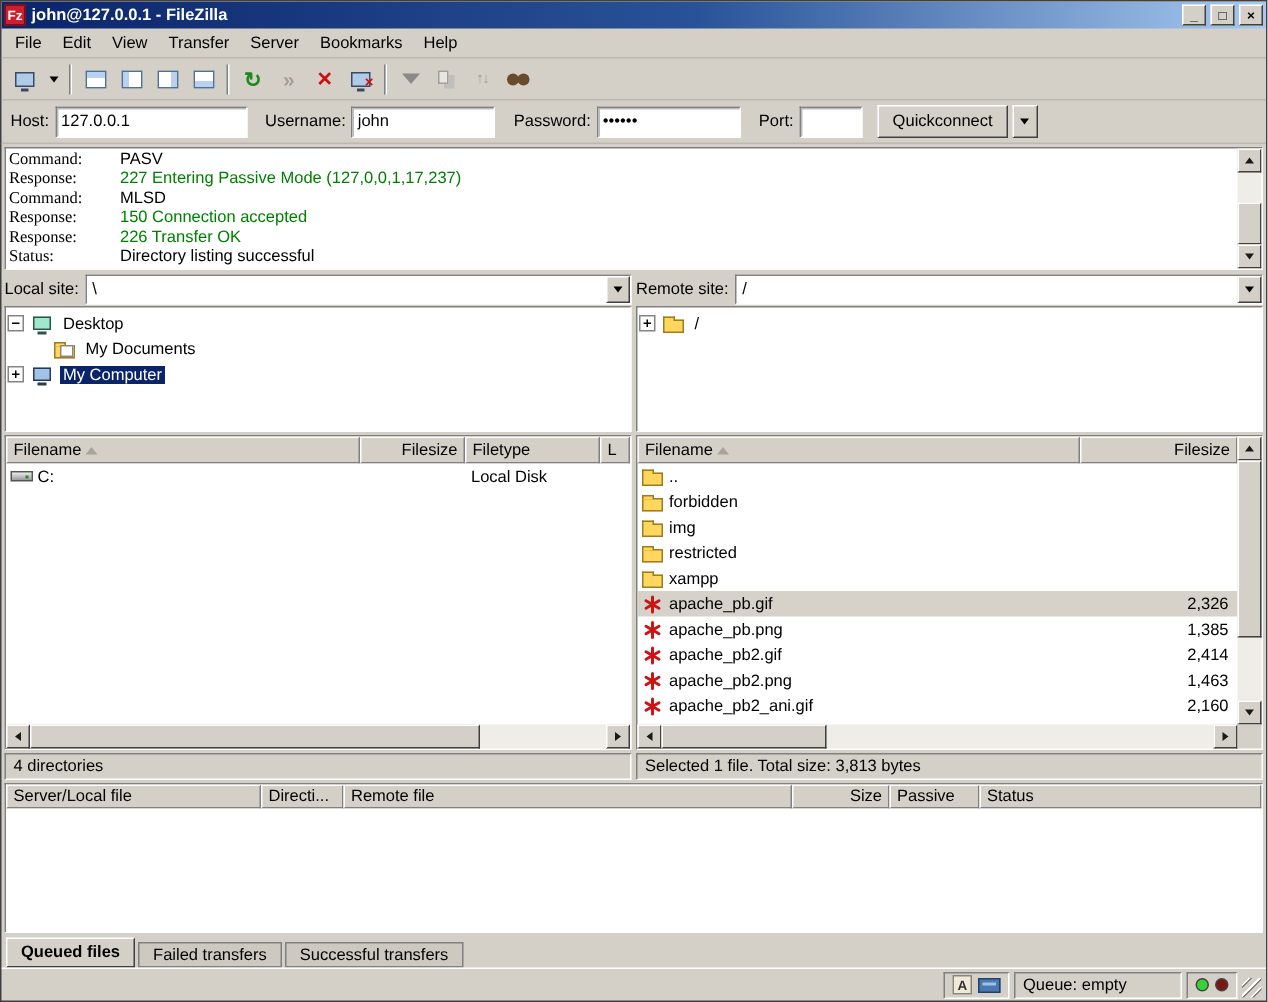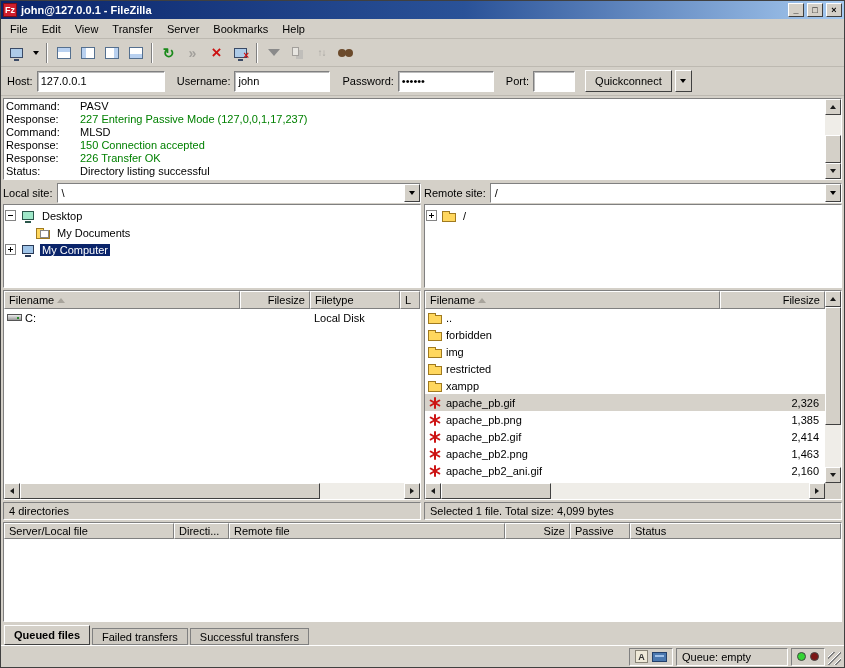--- a/index.html
+++ b/index.html
@@ -57,21 +57,21 @@
   .f-host { width:128px; } .f-user { width:96px; } .f-pass { width:96px; } .f-port { width:42px; }
   .btn { height:22px; background:#d4d0c8; border:1px solid; border-color:#fff #404040 #404040 #fff;
          padding:0 9px; font-size:11px; display:flex; align-items:center; }
   .qc-drop { width:17px; height:22px; padding:0; justify-content:center; margin-left:-1px; }
 
   
   .logpane { height:82px; flex:none; margin:2px; background:#fff; border:1px solid;
              border-color:#808080 #fff #fff #808080; display:flex; overflow:hidden; }
   .loglines { flex:1; padding:1px 2px; overflow:hidden; }
   .logline { display:flex; height:13px; line-height:13px; white-space:nowrap; }
-  .loglabel { width:74px; flex:none; }
+  .loglabel { width:74px; flex:none;font-family:Liberation Serif, serif; }
   .logtext.green { color:#008000; }
 
   
   .vscroll { width:16px; flex:none; background:#efede8; display:flex; flex-direction:column; }
   .hscroll { height:16px; flex:none; background:#efede8; display:flex; }
   .sbtn { width:16px; height:16px; flex:none; background:#d4d0c8; border:1px solid; border-color:#fff #404040 #404040 #fff;
           display:flex; align-items:center; justify-content:center; }
   .thumb { background:#d4d0c8; border:1px solid; border-color:#fff #404040 #404040 #fff; flex:none; }
   .t-up    { width:0; height:0; border-left:3px solid transparent; border-right:3px solid transparent; border-bottom:4px solid #1a1a1a; }
   .t-down  { width:0; height:0; border-left:3px solid transparent; border-right:3px solid transparent; border-top:4px solid #1a1a1a; }
@@ -536,33 +536,33 @@
             </span>
           <span class="thumb" style="width:110px"></span>
           <span class="track"></span>
           <span class="sbtn">
               <span class="t-right"></span>
             </span>
         </div>
         <div class="corner"></div>
       </div>
 
-      <div class="pane-status">Selected 1 file. Total size: 4,099 bytes</div>
+      <div class="pane-status">Selected 1 file. Total size: 3,813 bytes</div>
     </div>
   </div>
 
   <div class="queue">
     <div class="lheader">
       <span class="hcol" style="width:170px">
           <span>Server/Local file</span>
         </span>
       <span class="hcol" style="width:55px">
           <span>Directi...</span>
         </span>
-      <span class="hcol" style="width:276px">
+      <span class="hcol" style="width:299px">
           <span>Remote file</span>
         </span>
       <span class="hcol qs-right" style="width:65px">
           <span>Size</span>
         </span>
       <span class="hcol" style="width:60px">
           <span>Passive</span>
         </span>
       <span class="hcol grow">
           <span>Status</span>

